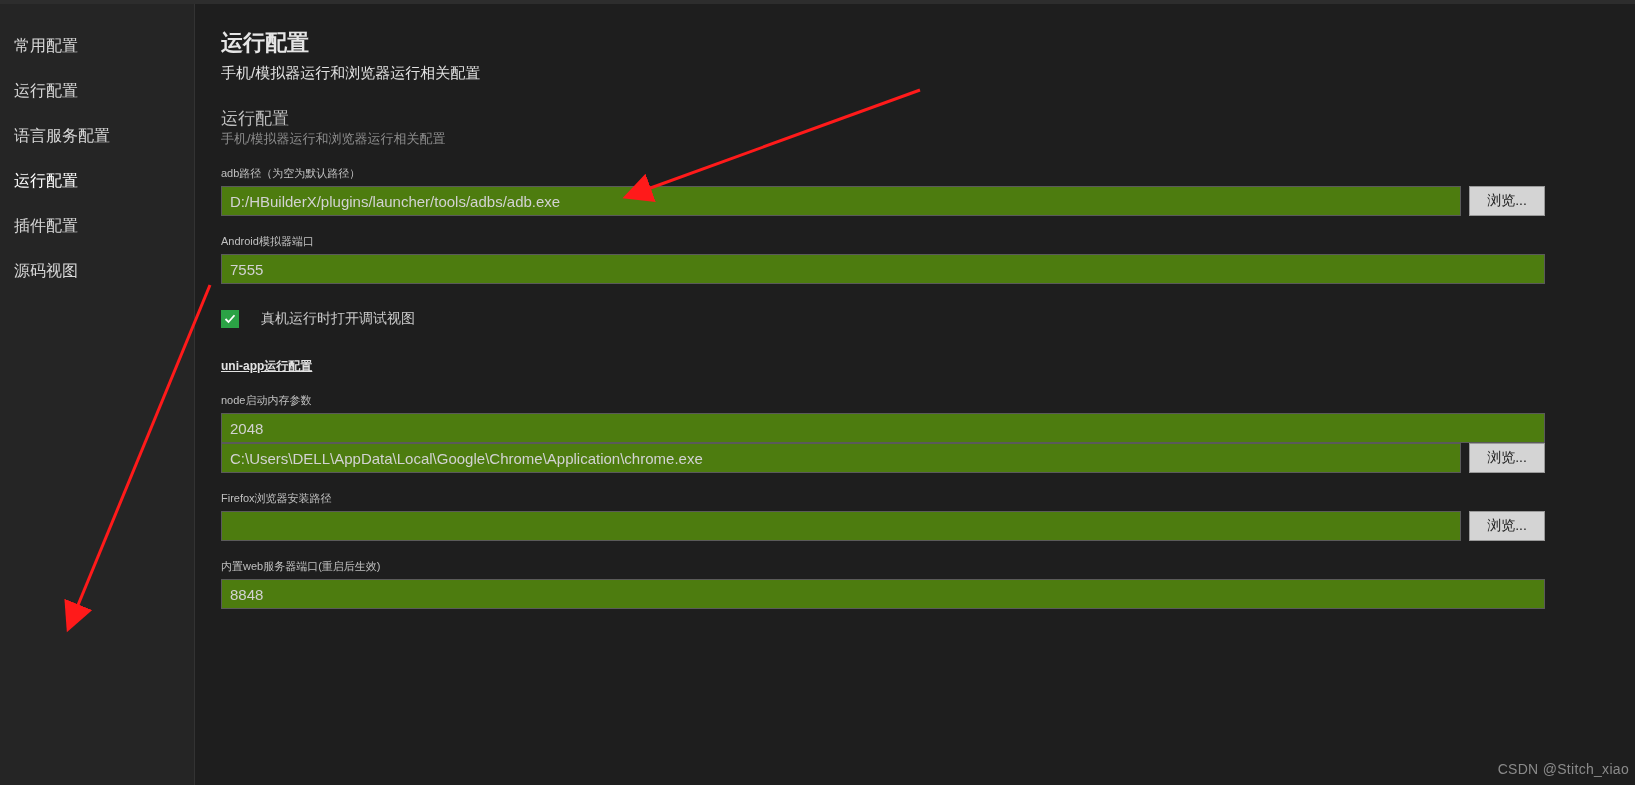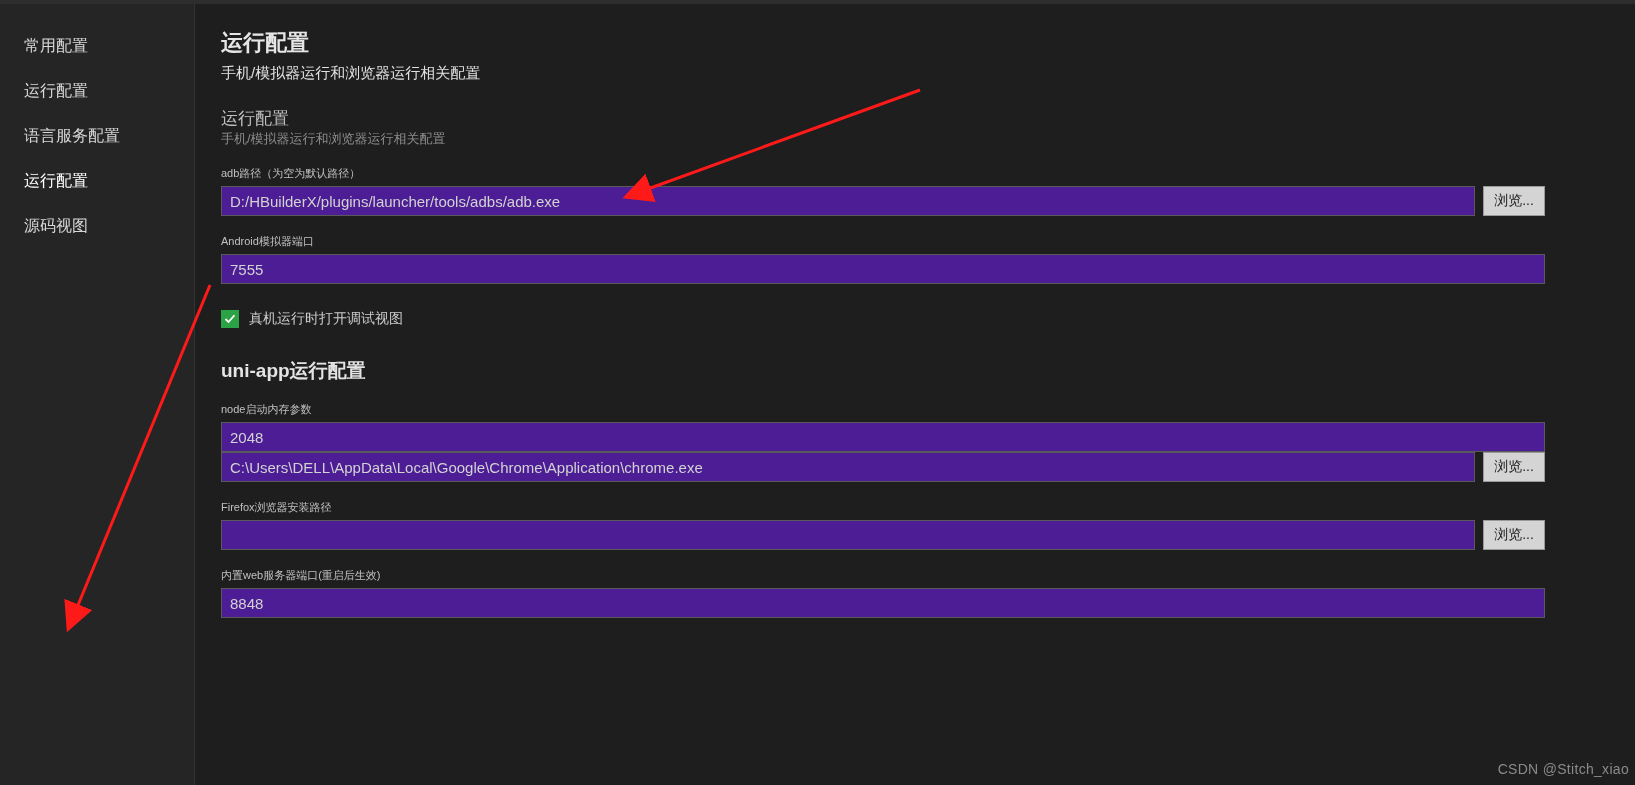--- a/index.html
+++ b/index.html
@@ -27,21 +27,21 @@
   display: flex;
   height: calc(100% - 4px);
 }
 .sidebar {
   width: 195px;
   background: #252525;
   border-right: 1px solid #333;
   padding-top: 20px;
 }
 .side-item {
-  padding: 12px 24px;
+  padding: 12px 14px;
   font-size: 16px;
   color: #d8d8d8;
   cursor: pointer;
 }
 .side-item.active { color: #ffffff; font-weight: 500; }
 .content {
   flex: 1;
   padding: 24px 90px 24px 26px;
   overflow-y: auto;
 }
@@ -72,59 +72,60 @@
   margin-top: 18px;
   margin-bottom: 5px;
 }
 .input-row {
   display: flex;
   gap: 8px;
   align-items: stretch;
 }
 input.text {
   flex: 1;
-  background: #4c1d95;
+  background: #4d7c0f;
   border: 1px solid #5a5a5a;
   color: #d2d2d2;
   font-size: 15px;
   padding: 5px 8px;
   height: 30px;
   outline: none;
 }
 .btn-browse {
-  width: 62px;
+  width: 76px;
   background: #d4d4d4;
   color: #222;
   border: 1px solid #999;
   font-size: 14px;
   cursor: pointer;
 }
 .checkbox-row {
   display: flex;
   align-items: center;
-  gap: 10px;
+  gap: 22px;
   margin-top: 26px;
   margin-bottom: 16px;
 }
 .checkbox {
   width: 18px;
   height: 18px;
   background: #2ba245;
   border: 1px solid #2ba245;
   display: flex;
   align-items: center;
   justify-content: center;
 }
 .checkbox svg { width: 12px; height: 12px; }
 .group-h {
-  font-size: 19px;
+  font-size: 12px;
   font-weight: 600;
   color: #e4e4e4;
   margin-top: 30px;
   margin-bottom: 8px;
+  text-decoration: underline;
 }
 .watermark {
   position: absolute;
   right: 6px;
   bottom: 8px;
   font-size: 14px;
   color: #8a8a8a;
   letter-spacing: 0.3px;
 }
 .arrows {
@@ -145,20 +146,21 @@
   
   
 </div>
 
 <div class="main">
   <div class="sidebar">
     <div class="side-item">常用配置</div>
     <div class="side-item">运行配置</div>
     <div class="side-item">语言服务配置</div>
     <div class="side-item active">运行配置</div>
+    <div class="side-item">插件配置</div>
     <div class="side-item">源码视图</div>
   </div>
 
   <div class="content">
     <div class="page-title">运行配置</div>
     <div class="page-sub">手机/模拟器运行和浏览器运行相关配置</div>
 
     <div class="section-h">运行配置</div>
     <div class="section-sub">手机/模拟器运行和浏览器运行相关配置</div>
 

